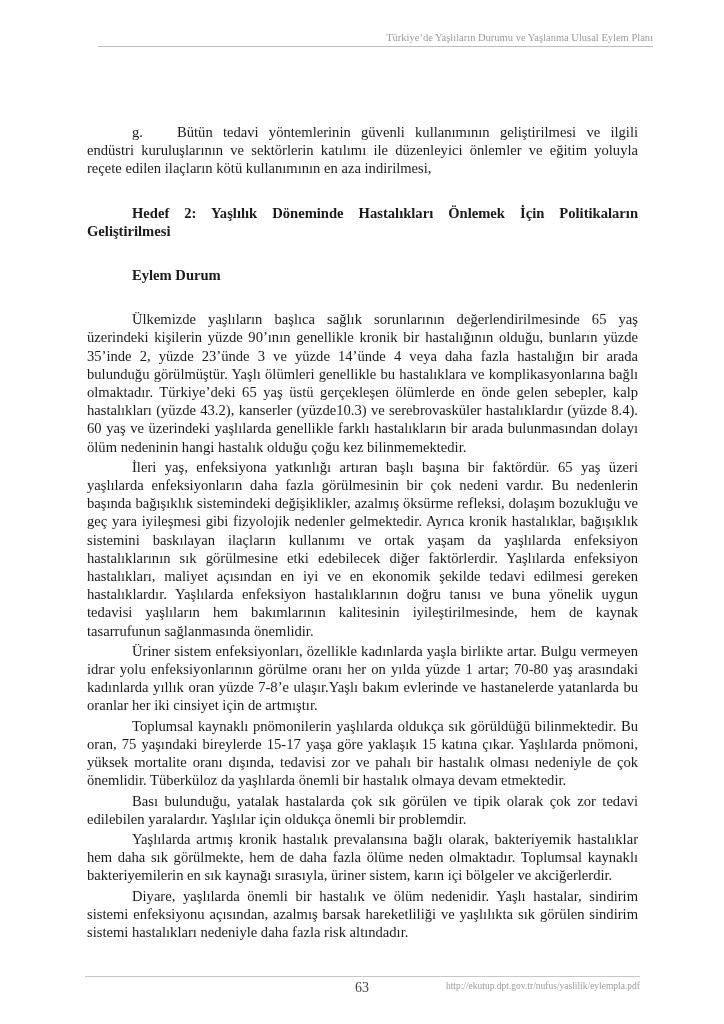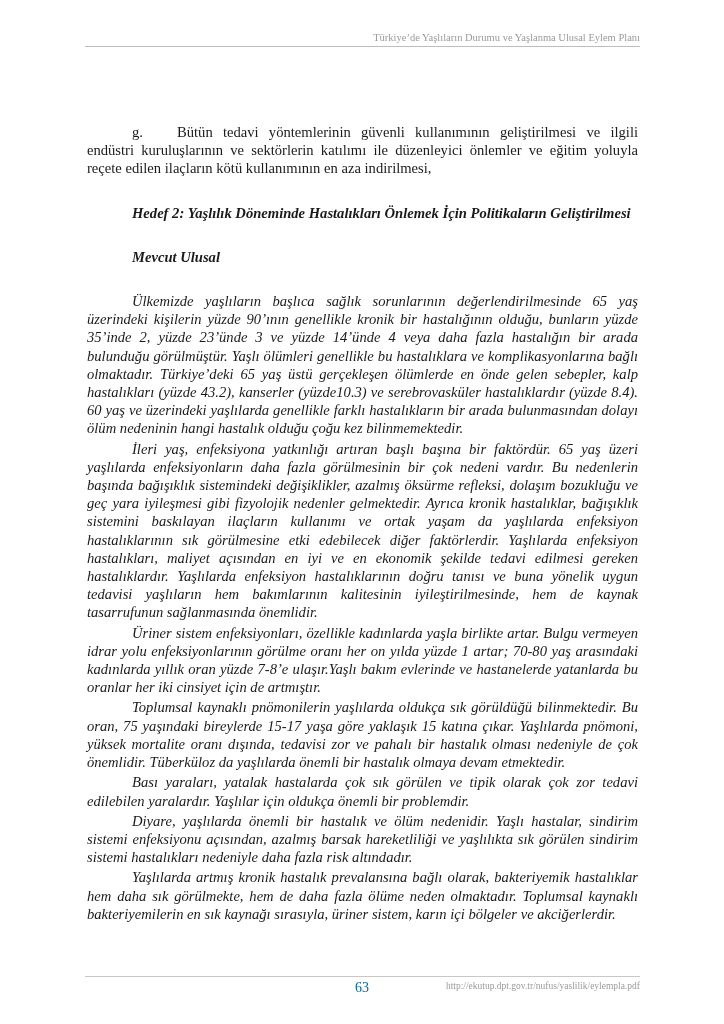--- a/index.html
+++ b/index.html
@@ -10,21 +10,21 @@
     body {
       width: 724px;
       height: 1024px;
       position: relative;
       overflow: hidden;
       font-family: "Liberation Serif", "DejaVu Serif", serif;
       color: #1a1a1a;
     }
     .page-header {
       position: absolute;
-      left: 85px;
+      left: 98px;
       top: 30px;
       width: 555px;
       height: 16px;
       border-bottom: 1px solid #bdbdbd;
       text-align: right;
     }
     .page-header .header-title {
       position: absolute;
       right: 0;
       top: 2px;
@@ -39,21 +39,20 @@
       width: 555px;
       font-size: 14.6px;
       line-height: 18.2px;
       text-align: justify;
     }
     .content p {
       margin: 2px;
     }
     .indent {
       text-indent: 45px;
-      font-style: italic;
     }
     .item-marker {
       display: inline-block;
       width: 45px;
       text-indent: 0;
     }
     .list-item {
       text-indent: 45px;
     }
     .heading {
@@ -66,21 +65,21 @@
       top: 976px;
       width: 555px;
       border-top: 1px solid #c8c8c8;
       height: 22px;
     }
     .page-number {
       position: absolute;
       left: 270px;
       top: 3px;
       font-size: 14px;
-      color: #0369a1;
+      color: #404040;
     }
     .footer-url {
       position: absolute;
       right: 0;
       top: 4px;
       font-size: 9.5px;
       color: #9a9a9a;
       white-space: nowrap;
     }
   </style>
@@ -93,29 +92,29 @@
 
 <div class="content">
   <p class="list-item"><span class="item-marker">g.</span><span>Bütün tedavi yöntemlerinin güvenli kullanımının geliştirilmesi ve ilgili endüstri kuruluşlarının ve sektörlerin katılımı ile düzenleyici önlemler ve eğitim yoluyla reçete edilen ilaçların kötü kullanımının en aza indirilmesi,</span></p>
 
   <div class="gap-lg"></div>
 
   <p class="heading indent">Hedef 2: Yaşlılık Döneminde Hastalıkları Önlemek İçin Politikaların Geliştirilmesi</p>
 
   <div class="gap-lg"></div>
 
-  <p class="heading indent">Mevcut Ulusal</p>
+  <p class="heading indent">Eylem Durum</p>
 
   <div class="gap-lg"></div>
 
   <p class="indent">Ülkemizde yaşlıların başlıca sağlık sorunlarının değerlendirilmesinde 65 yaş üzerindeki kişilerin yüzde 90’ının genellikle kronik bir hastalığının olduğu, bunların yüzde 35’inde 2, yüzde 23’ünde 3 ve yüzde 14’ünde 4 veya daha fazla hastalığın bir arada bulunduğu görülmüştür. Yaşlı ölümleri genellikle bu hastalıklara ve komplikasyonlarına bağlı olmaktadır. Türkiye’deki 65 yaş üstü gerçekleşen ölümlerde en önde gelen sebepler, kalp hastalıkları (yüzde 43.2), kanserler (yüzde10.3) ve serebrovasküler hastalıklardır (yüzde 8.4). 60 yaş ve üzerindeki yaşlılarda genellikle farklı hastalıkların bir arada bulunmasından dolayı ölüm nedeninin hangi hastalık olduğu çoğu kez bilinmemektedir.</p>
   <p class="indent">İleri yaş, enfeksiyona yatkınlığı artıran başlı başına bir faktördür. 65 yaş üzeri yaşlılarda enfeksiyonların daha fazla görülmesinin bir çok nedeni vardır. Bu nedenlerin başında bağışıklık sistemindeki değişiklikler, azalmış öksürme refleksi, dolaşım bozukluğu ve geç yara iyileşmesi gibi fizyolojik nedenler gelmektedir. Ayrıca kronik hastalıklar, bağışıklık sistemini baskılayan ilaçların kullanımı ve ortak yaşam da yaşlılarda enfeksiyon hastalıklarının sık görülmesine etki edebilecek diğer faktörlerdir. Yaşlılarda enfeksiyon hastalıkları, maliyet açısından en iyi ve en ekonomik şekilde tedavi edilmesi gereken hastalıklardır. Yaşlılarda enfeksiyon hastalıklarının doğru tanısı ve buna yönelik uygun tedavisi yaşlıların hem bakımlarının kalitesinin iyileştirilmesinde, hem de kaynak tasarrufunun sağlanmasında önemlidir.</p>
   <p class="indent">Üriner sistem enfeksiyonları, özellikle kadınlarda yaşla birlikte artar. Bulgu vermeyen idrar yolu enfeksiyonlarının görülme oranı her on yılda yüzde 1 artar; 70-80 yaş arasındaki kadınlarda yıllık oran yüzde 7-8’e ulaşır.Yaşlı bakım evlerinde ve hastanelerde yatanlarda bu oranlar her iki cinsiyet için de artmıştır.</p>
   <p class="indent">Toplumsal kaynaklı pnömonilerin yaşlılarda oldukça sık görüldüğü bilinmektedir. Bu oran, 75 yaşındaki bireylerde 15-17 yaşa göre yaklaşık 15 katına çıkar. Yaşlılarda pnömoni, yüksek mortalite oranı dışında, tedavisi zor ve pahalı bir hastalık olması nedeniyle de çok önemlidir. Tüberküloz  da yaşlılarda önemli bir hastalık olmaya devam etmektedir.</p>
-  <p class="indent">Bası yaraları, yatalak hastalarda çok sık görülen ve tipik olarak çok zor tedavi edilebilen yaralardır. Yaşlılar için oldukça önemli bir problemdir.</p>
+  <p class="indent">Bası bulunduğu, yatalak hastalarda çok sık görülen ve tipik olarak çok zor tedavi edilebilen yaralardır. Yaşlılar için oldukça önemli bir problemdir.</p>
+  <p class="indent">Yaşlılarda artmış kronik hastalık prevalansına bağlı olarak, bakteriyemik hastalıklar hem daha sık görülmekte, hem de daha fazla ölüme neden olmaktadır. Toplumsal kaynaklı bakteriyemilerin en sık kaynağı sırasıyla, üriner sistem, karın içi bölgeler ve akciğerlerdir.</p>
   <p class="indent">Diyare, yaşlılarda önemli bir hastalık ve ölüm nedenidir. Yaşlı hastalar, sindirim sistemi enfeksiyonu açısından, azalmış barsak hareketliliği ve yaşlılıkta sık görülen sindirim sistemi hastalıkları nedeniyle daha fazla risk altındadır.</p>
-  <p class="indent">Yaşlılarda artmış kronik hastalık prevalansına bağlı olarak, bakteriyemik hastalıklar hem daha sık görülmekte, hem de daha fazla ölüme neden olmaktadır. Toplumsal kaynaklı bakteriyemilerin en sık kaynağı sırasıyla, üriner sistem, karın içi bölgeler ve akciğerlerdir.</p>
 </div>
 
 <div class="page-footer">
   <span class="page-number">63</span>
   <span class="footer-url">http://ekutup.dpt.gov.tr/nufus/yaslilik/eylempla.pdf</span>
 </div>
 
 </body></html>

